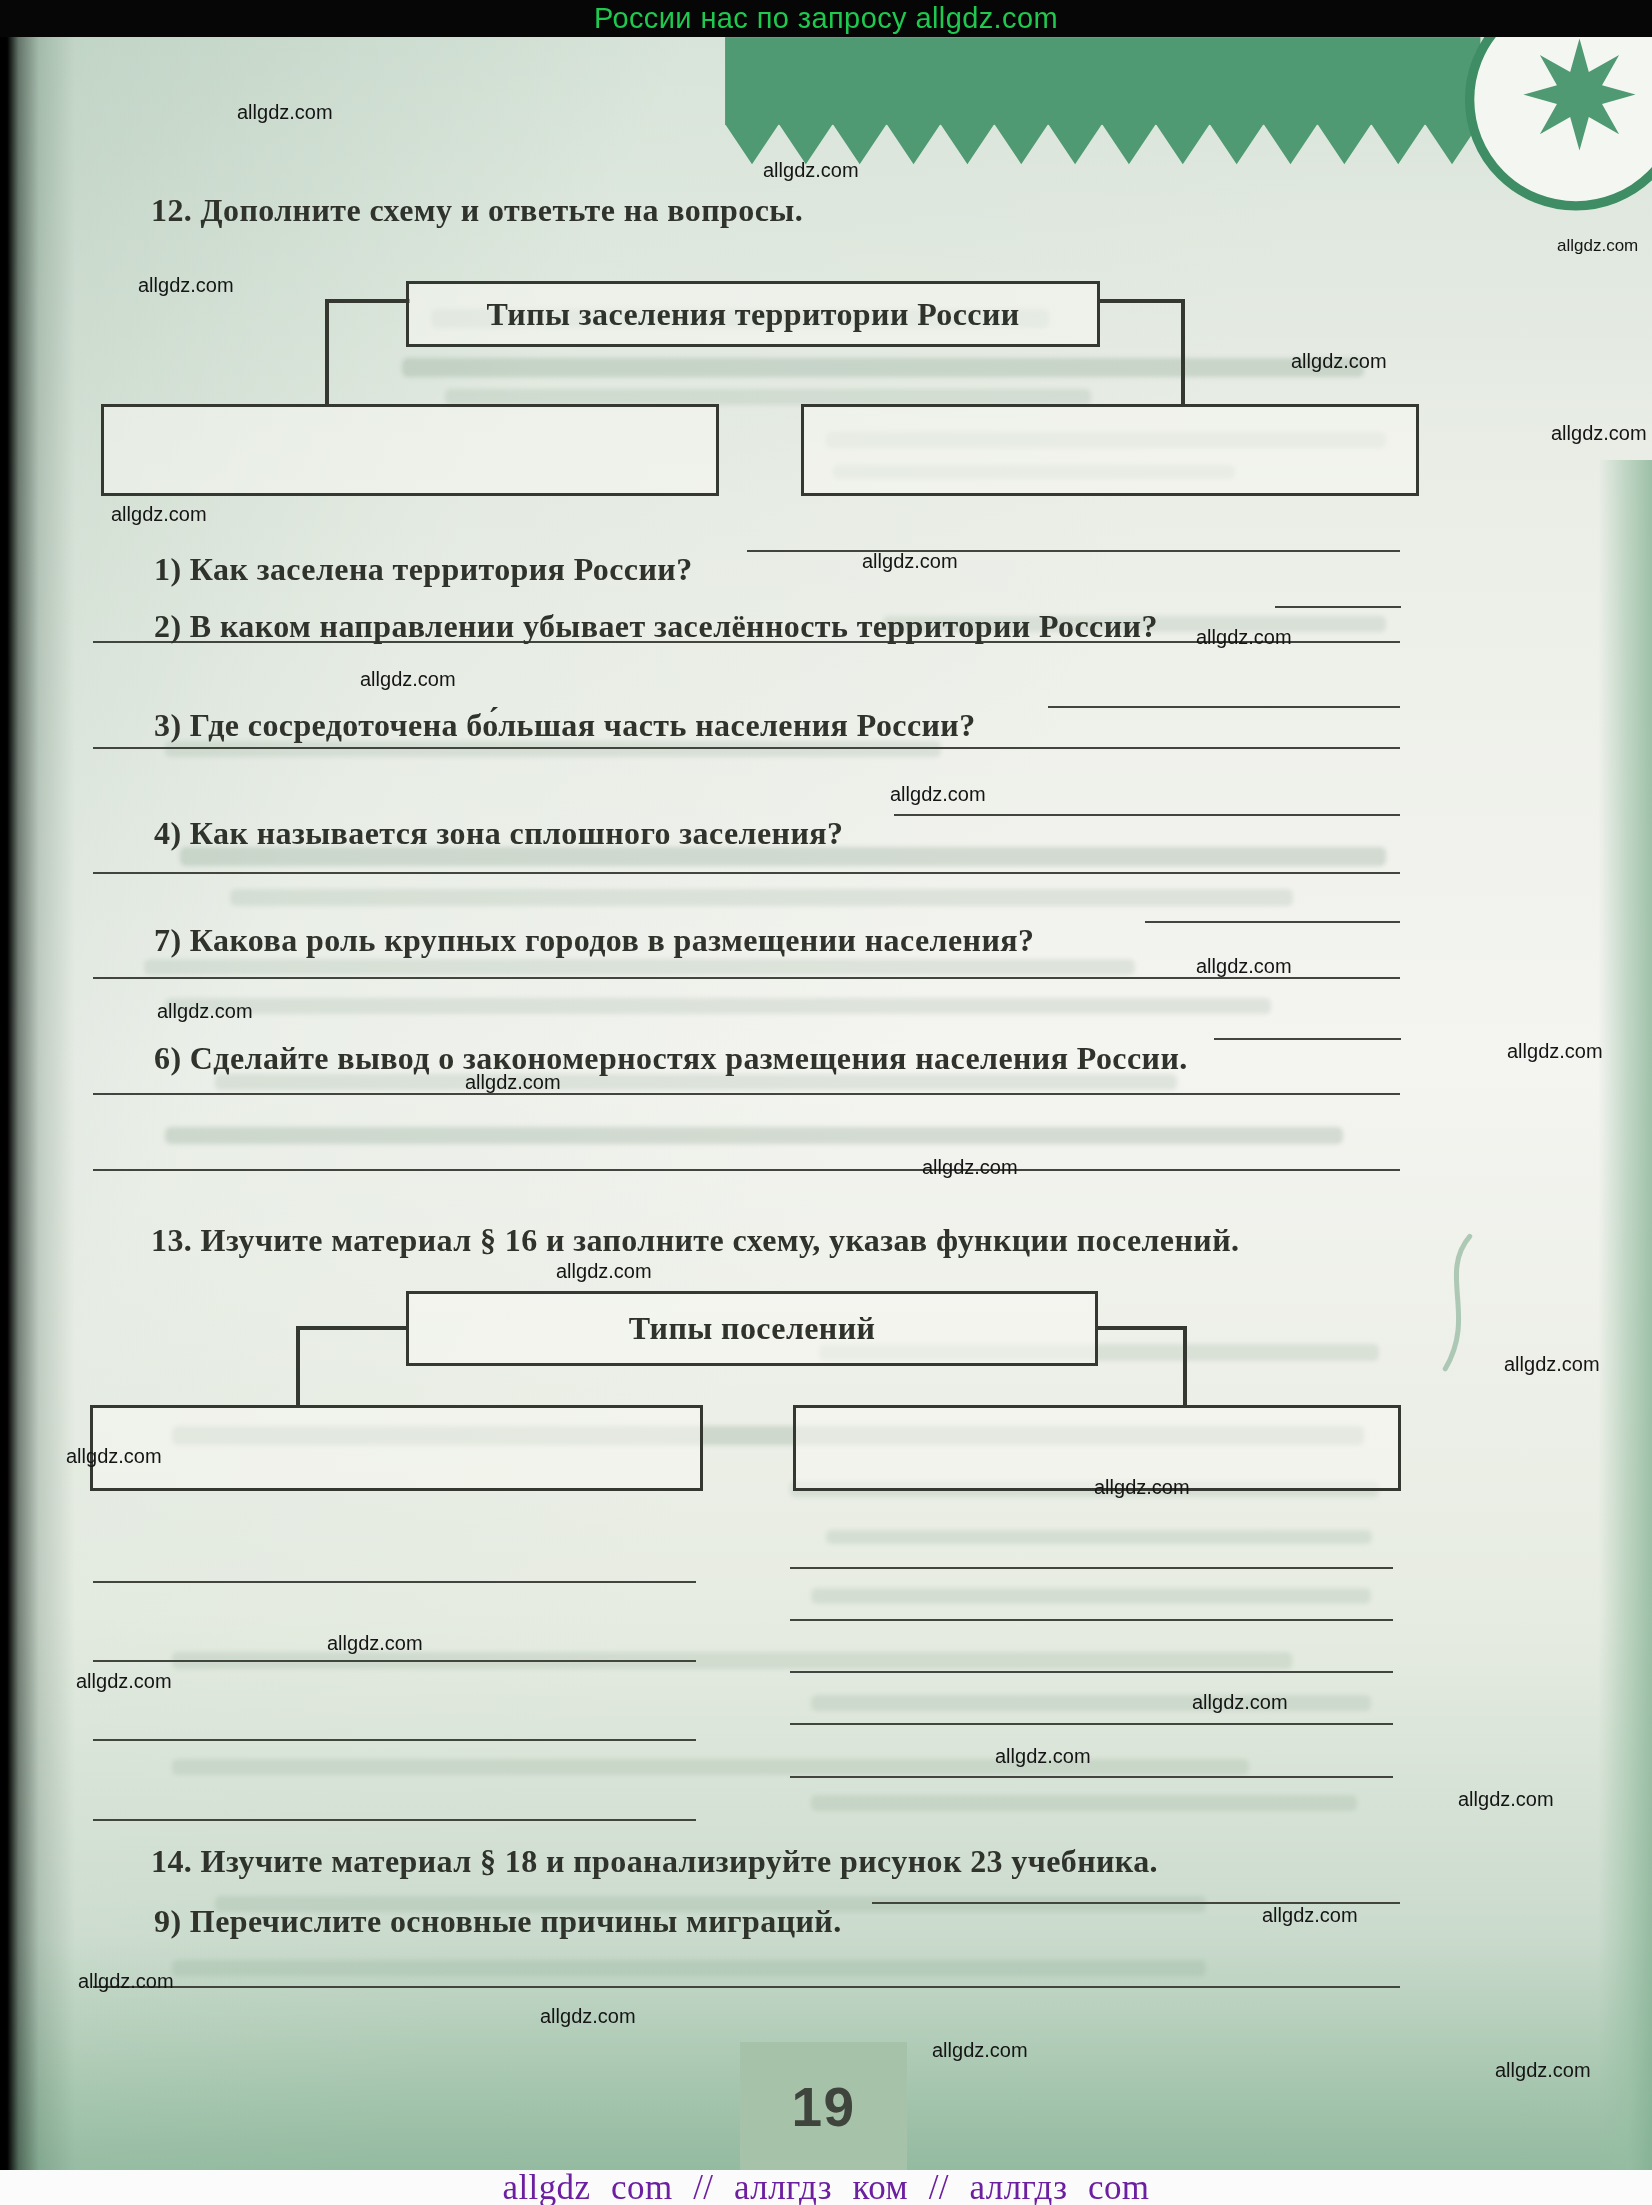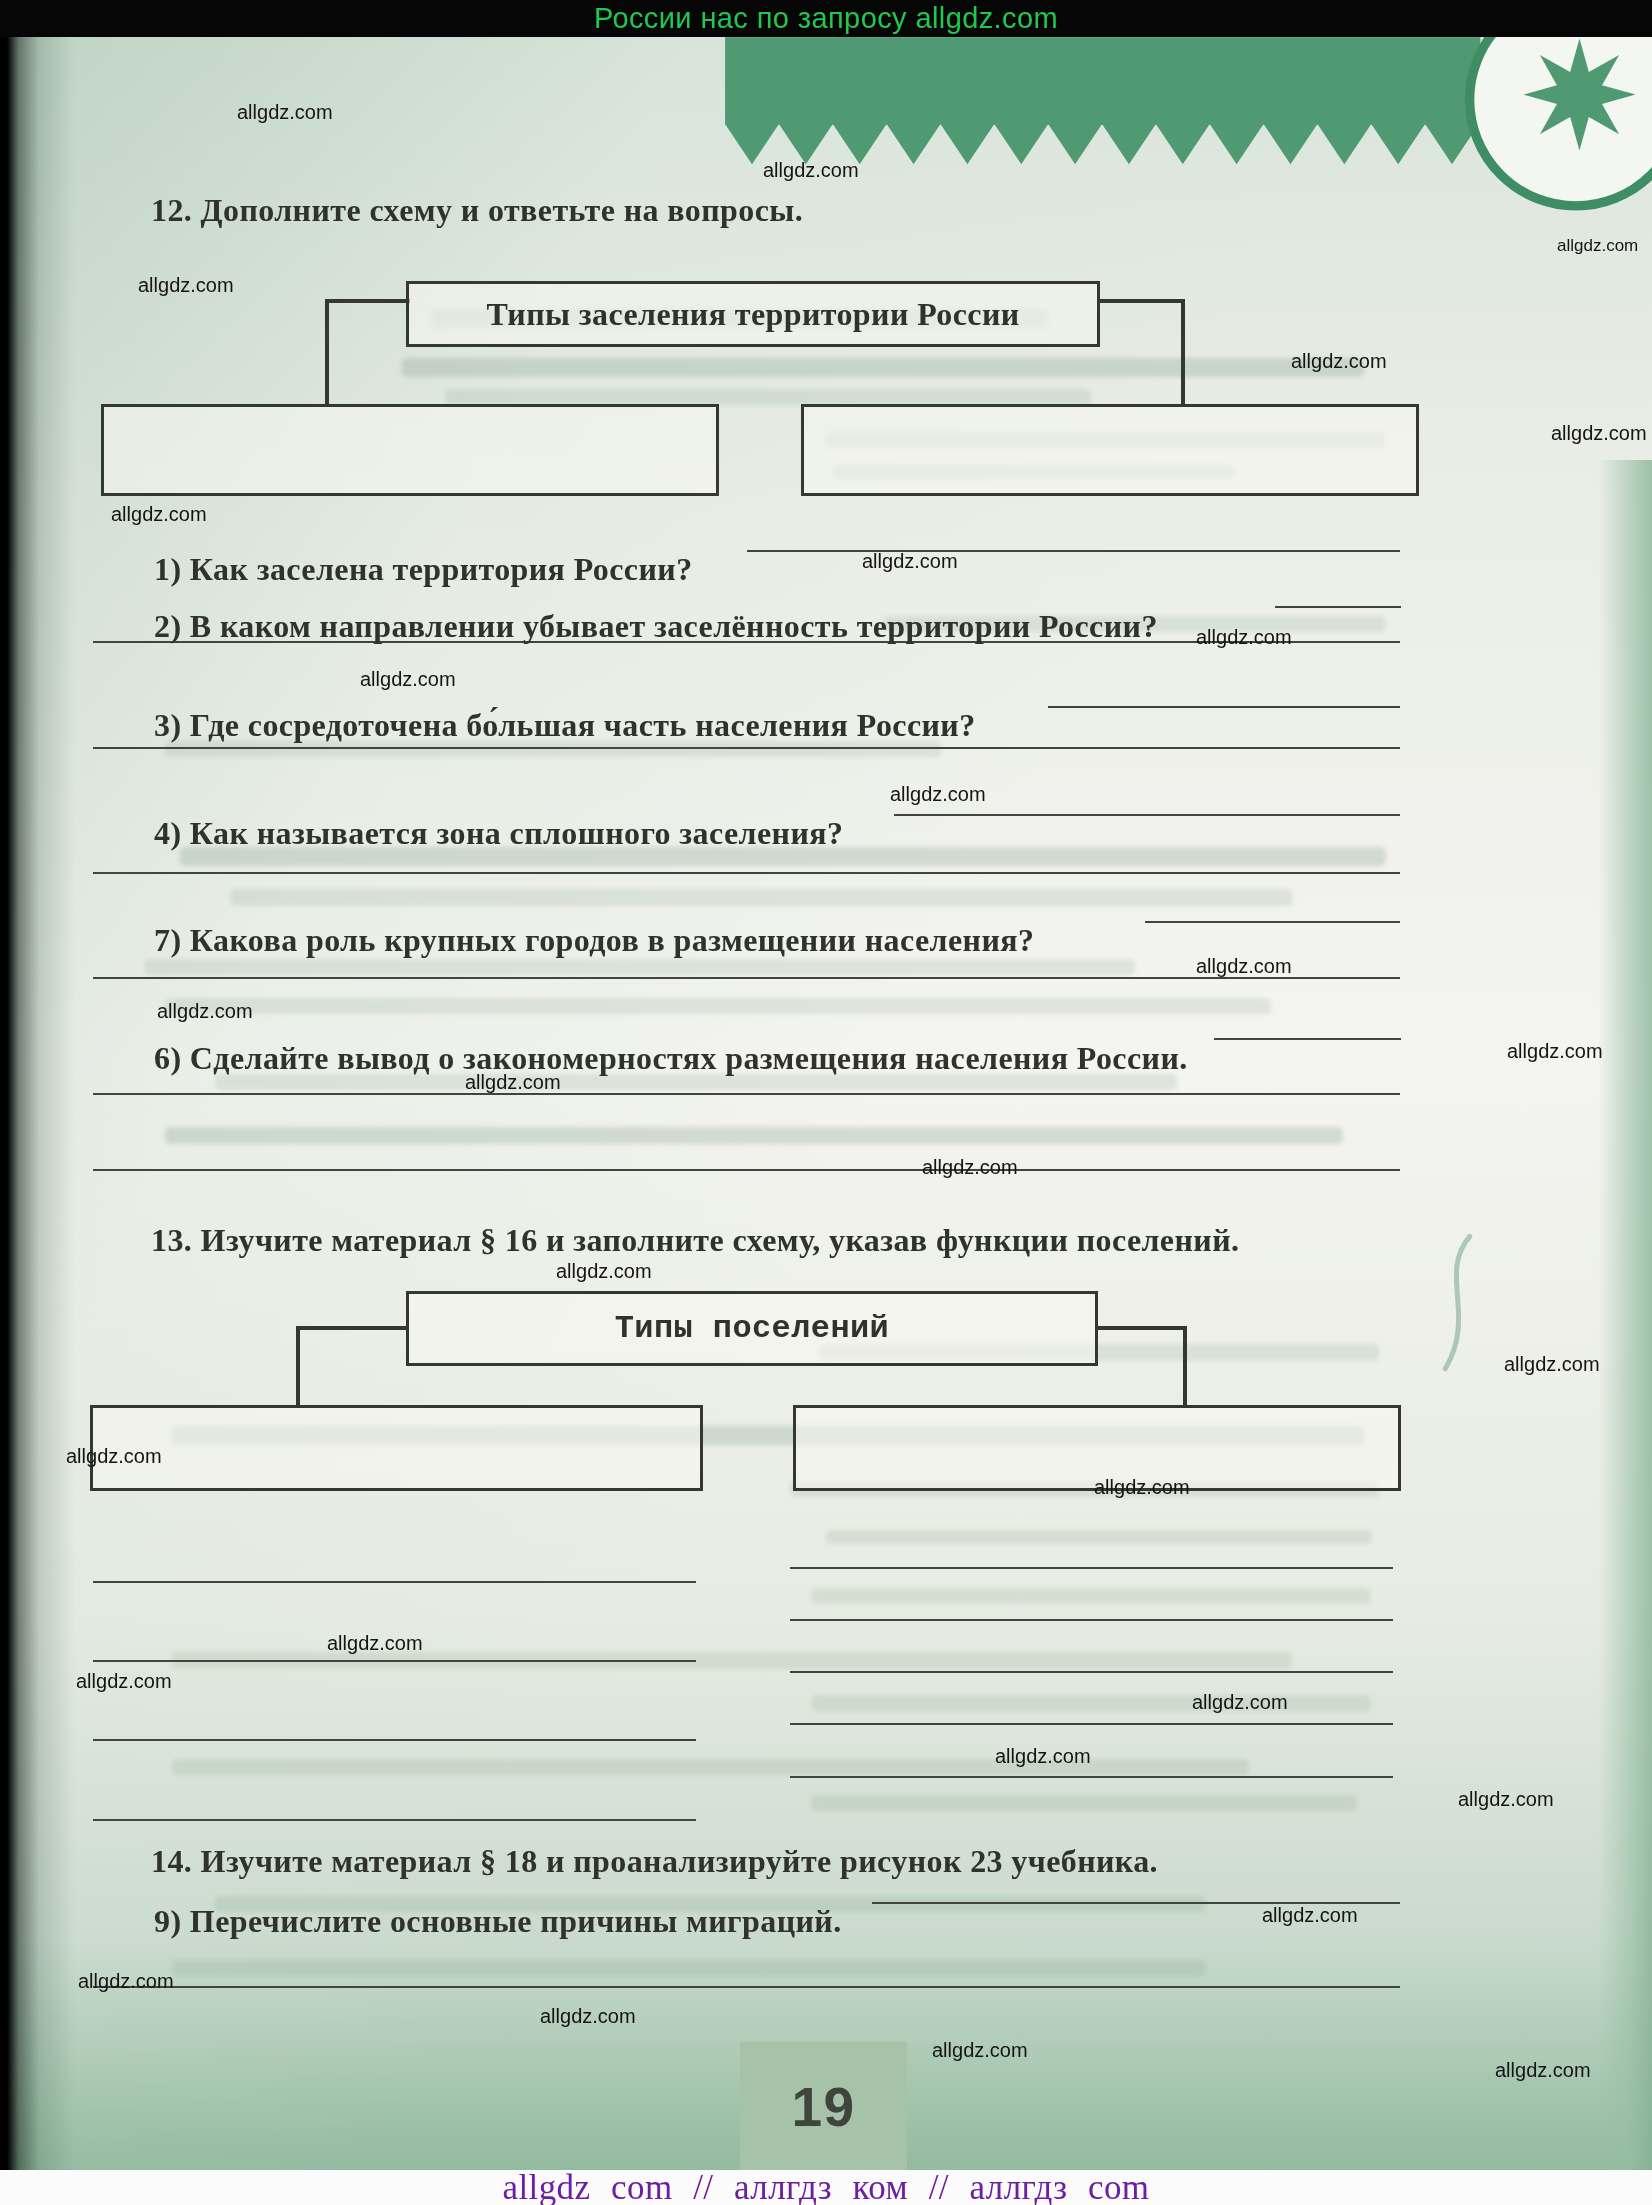--- a/index.html
+++ b/index.html
@@ -141,21 +141,21 @@
 <div class="ans-line" style="left:1145px;top:921px;width:255px;"></div>
 <div class="ans-line" style="left:93px;top:977px;width:1307px;"></div>
 
 <div class="question" style="left:154px;top:1040px;">6) Сделайте вывод о закономерностях размещения населения России.</div>
 <div class="ans-line" style="left:1214px;top:1038px;width:187px;"></div>
 <div class="ans-line" style="left:93px;top:1093px;width:1307px;"></div>
 <div class="ans-line" style="left:93px;top:1169px;width:1307px;"></div>
 
 <div class="heading" style="left:151px;top:1222px;">13. Изучите материал § 16 и заполните схему, указав функции поселений.</div>
 
-<div class="scheme-box" style="left:406px;top:1291px;width:692px;height:75px;font-family:Liberation Mono, monospace;">
+<div class="scheme-box" style="left:406px;top:1291px;width:692px;height:75px;">
   <span class="t">Типы поселений</span>
 </div>
 <div class="conn" style="left:296px;top:1326px;width:111px;height:3.6px;"></div>
 <div class="conn" style="left:296px;top:1326px;width:3.6px;height:80px;"></div>
 <div class="conn" style="left:1097px;top:1326px;width:89px;height:3.6px;"></div>
 <div class="conn" style="left:1183px;top:1326px;width:3.6px;height:80px;"></div>
 <div class="scheme-box" style="left:90px;top:1405px;width:613px;height:86px;"></div>
 <div class="scheme-box" style="left:793px;top:1405px;width:608px;height:86px;"></div>
 
 <div class="ans-line" style="left:93px;top:1581px;width:603px;"></div>

